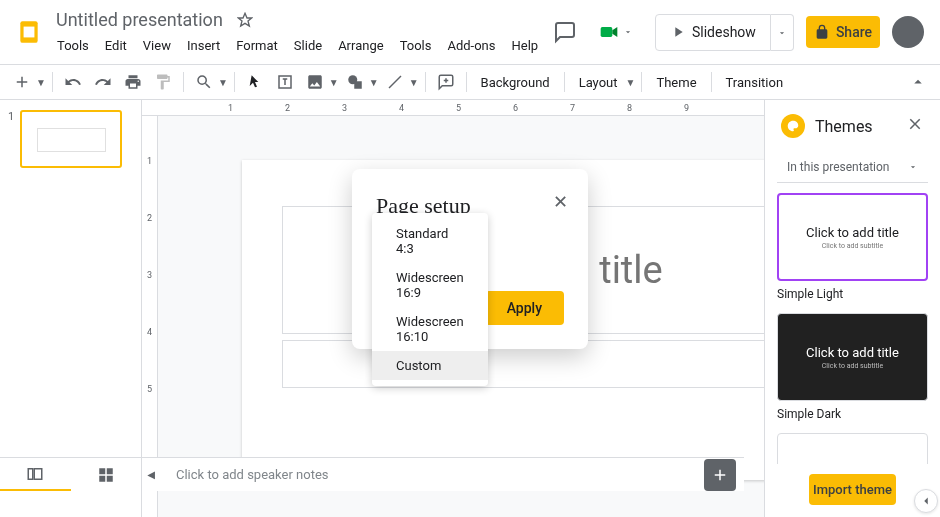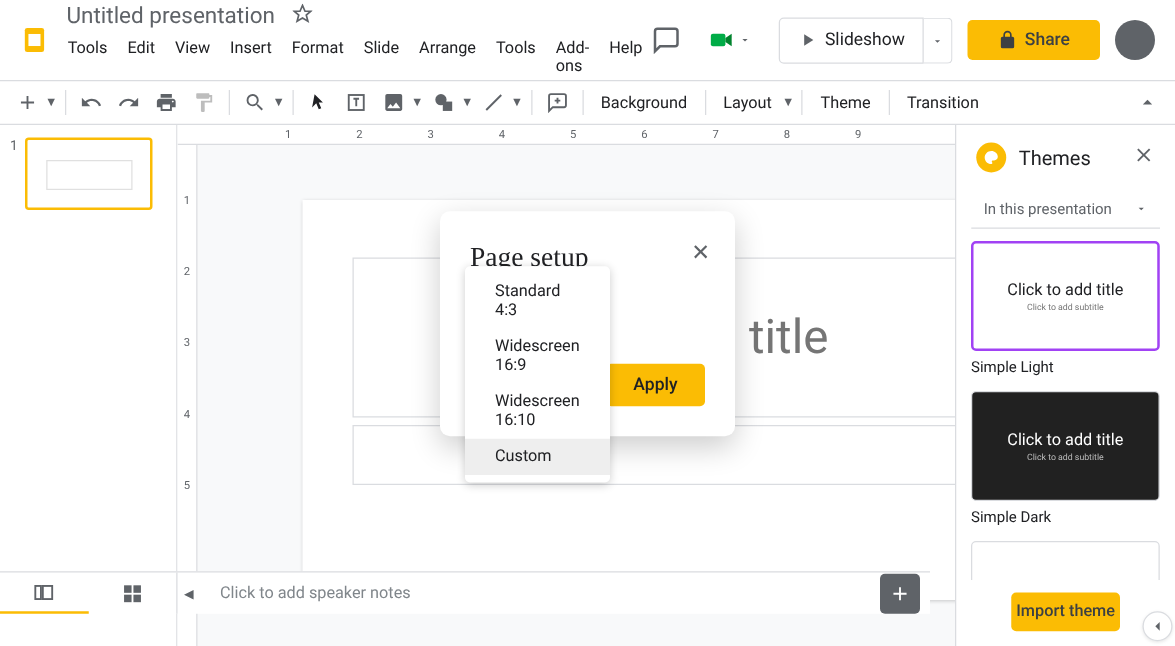--- a/index.html
+++ b/index.html
@@ -12,21 +12,21 @@
     .doc-title { font-size: 18px; color: #5f6368; padding: 2px 6px; display: inline-block; }
     .star-icon { color: #5f6368; margin-left: 4px; cursor: pointer; display: inline-block; vertical-align: middle; }
     .menu-bar { display: flex; gap: 2px; margin-top: 2px; }
     .menu-item { font-size: 13px; color: #202124; padding: 4px 7px; cursor: pointer; }
     .header-right { display: flex; align-items: center; gap: 12px; }
     .comment-icon { width: 24px; height: 24px; color: #5f6368; cursor: pointer; }
     .meet-btn { display: flex; align-items: center; gap: 4px; padding: 6px 10px; border-radius: 20px; cursor: pointer; }
     .meet-icon { width: 20px; height: 20px; }
     .slideshow-btn { display: flex; align-items: center; gap: 6px; padding: 8px 14px; border: 1px solid #dadce0; border-radius: 4px 0 0 4px; cursor: pointer; font-size: 14px; color: #202124; }
     .slideshow-dropdown { padding: 8px 6px; border: 1px solid #dadce0; border-left: none; border-radius: 0 4px 4px 0; cursor: pointer; }
-    .share-btn { display: flex; align-items: center; gap: 6px; background: #fbbc04; padding: 8px 24px; border-radius: 4px; cursor: pointer; font-size: 14px; color: #3c4043; font-weight: 500; }
+    .share-btn { display: flex; align-items: center; gap: 6px; background: #fbbc04; padding: 8px 8px; border-radius: 4px; cursor: pointer; font-size: 14px; color: #3c4043; font-weight: 500; }
     .avatar { width: 32px; height: 32px; border-radius: 50%; background: #5f6368; }
     
     
     .toolbar { height: 36px; border-top: 1px solid #dadce0; border-bottom: 1px solid #dadce0; display: flex; align-items: center; padding: 0 8px; gap: 2px; }
     .tool-btn { width: 28px; height: 28px; display: flex; align-items: center; justify-content: center; cursor: pointer; color: #5f6368; border-radius: 4px; }
     .tool-sep { width: 1px; height: 20px; background: #dadce0; margin: 0 4px; }
     .tool-text-btn { font-size: 13px; color: #202124; padding: 4px 8px; cursor: pointer; }
     .tool-dropdown { font-size: 10px; color: #5f6368; margin-left: -2px; }
     .toolbar-right { margin-left: auto; display: flex; align-items: center; }
     

